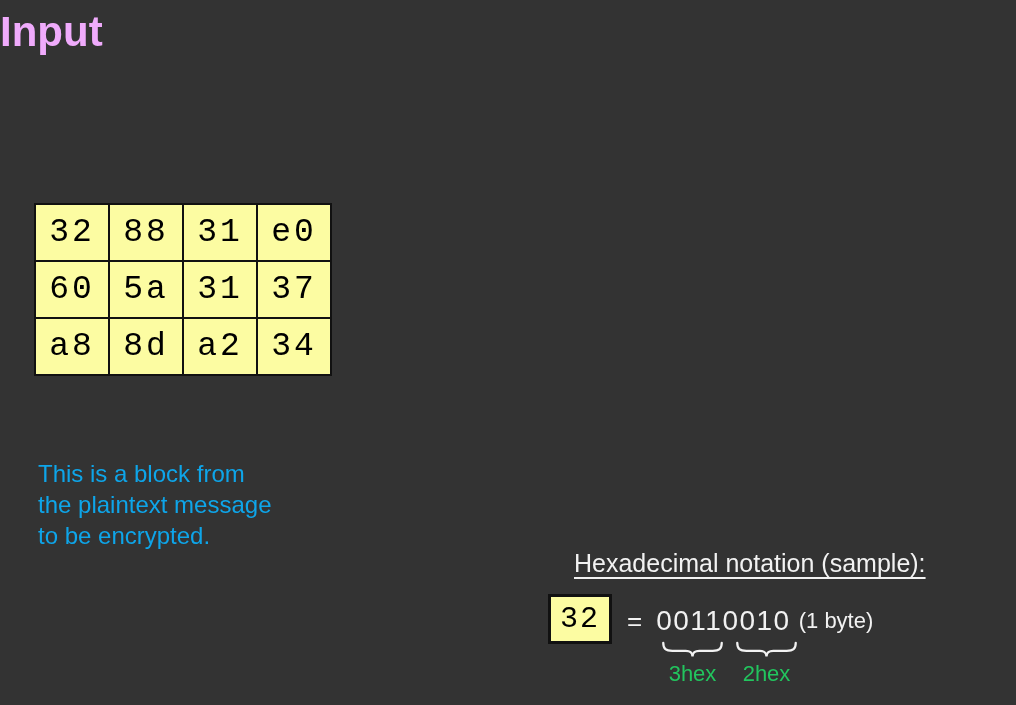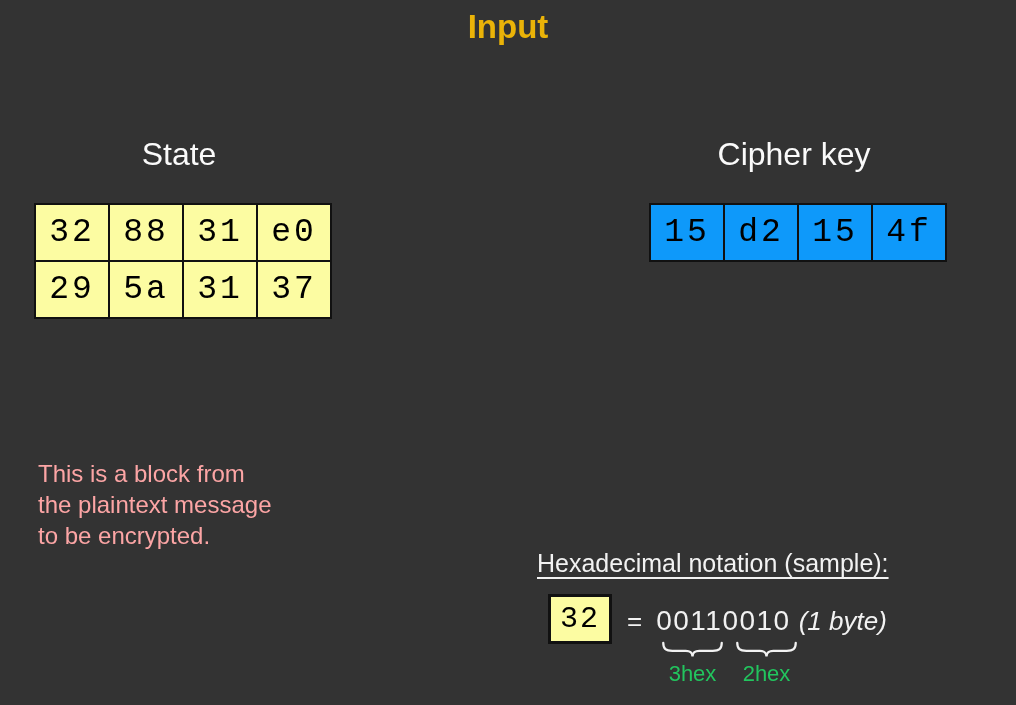--- a/index.html
+++ b/index.html
@@ -9,24 +9,24 @@
     height: 705px;
     background: #333333;
     font-family: "Liberation Sans", sans-serif;
     color: #f2f2f2;
     overflow: hidden;
   }
 
   .page-title {
     position: absolute;
     top: 8px; left: 0; width: 100%;
-    text-align: center;
-    font-size: 33px;
+    text-align: left;
+    font-size: 42px;
     font-weight: 700;
-    color: #eab308;
+    color: #f0abfc;
   }
 
   .section-heading {
     position: absolute;
     top: 136px;
     width: 290px;
     text-align: center;
     font-size: 32px;
     color: #fafafa;
   }
@@ -52,26 +52,26 @@
     text-align: center;
     vertical-align: middle;
   }
 
   .caption {
     position: absolute;
     left: 38px;
     top: 458px;
     font-size: 24px;
     line-height: 31px;
-    color: #fca5a5;
+    color: #0ea5e9;
   }
 
   .hex-heading {
     position: absolute;
-    left: 537px;
+    left: 574px;
     top: 549px;
     font-size: 25px;
     color: #f2f2f2;
     text-decoration: underline;
     text-underline-offset: 5px;
     text-decoration-thickness: 2px;
   }
 
   .sample-box {
     position: absolute;
@@ -92,21 +92,21 @@
   .equation {
     position: absolute;
     left: 627px;
     top: 605px;
     display: flex;
     align-items: center;
     white-space: pre;
   }
   .equals { font-size: 26px; margin-right: 14px; }
   .binary { font-size: 28px; letter-spacing: 1.5px; text-align: center; }
-  .byte-note { font-size: 26px; margin-left: 8px; font-style: italic; }
+  .byte-note { font-size: 22px; margin-left: 8px; }
 
   .underbrace {
     position: absolute;
     top: 641px;
     width: 69px;
     height: 18px;
   }
   .brace-1 { left: 658px; }
   .brace-2 { left: 732px; }
 
@@ -121,48 +121,46 @@
   .label-1 { left: 658px; }
   .label-2 { left: 732px; }
 </style>
 </head>
 <body>
 
 <div class="canvas">
 
   <div class="page-title">Input</div>
 
-  <div class="section-heading heading-state">State</div>
-  <div class="section-heading heading-cipher">Cipher key</div>
 
   <table class="grid grid-state" style="--cell: #FCFCA2;">
     <tbody>
         <tr>
       <td>32</td>
       <td>88</td>
       <td>31</td>
       <td>e0</td>
     </tr>
     <tr>
-      <td>29</td>
+      <td>60</td>
       <td>5a</td>
       <td>31</td>
       <td>37</td>
+    </tr>
+    <tr>
+      <td>a8</td>
+      <td>8d</td>
+      <td>a2</td>
+      <td>34</td>
     </tr>
   </tbody>
     </table>
 
   <table class="grid grid-cipher" style="--cell: #0E99FA;">
     <tbody>
-    <tr>
-      <td>15</td>
-      <td>d2</td>
-      <td>15</td>
-      <td>4f</td>
-    </tr>
   </tbody>
     </table>
 
   <div class="caption">
     <div>This is a block from</div>
     <div>the plaintext message</div>
     <div>to be encrypted.</div>
   </div>
 
   <div class="hex-heading">Hexadecimal notation (sample):</div>

